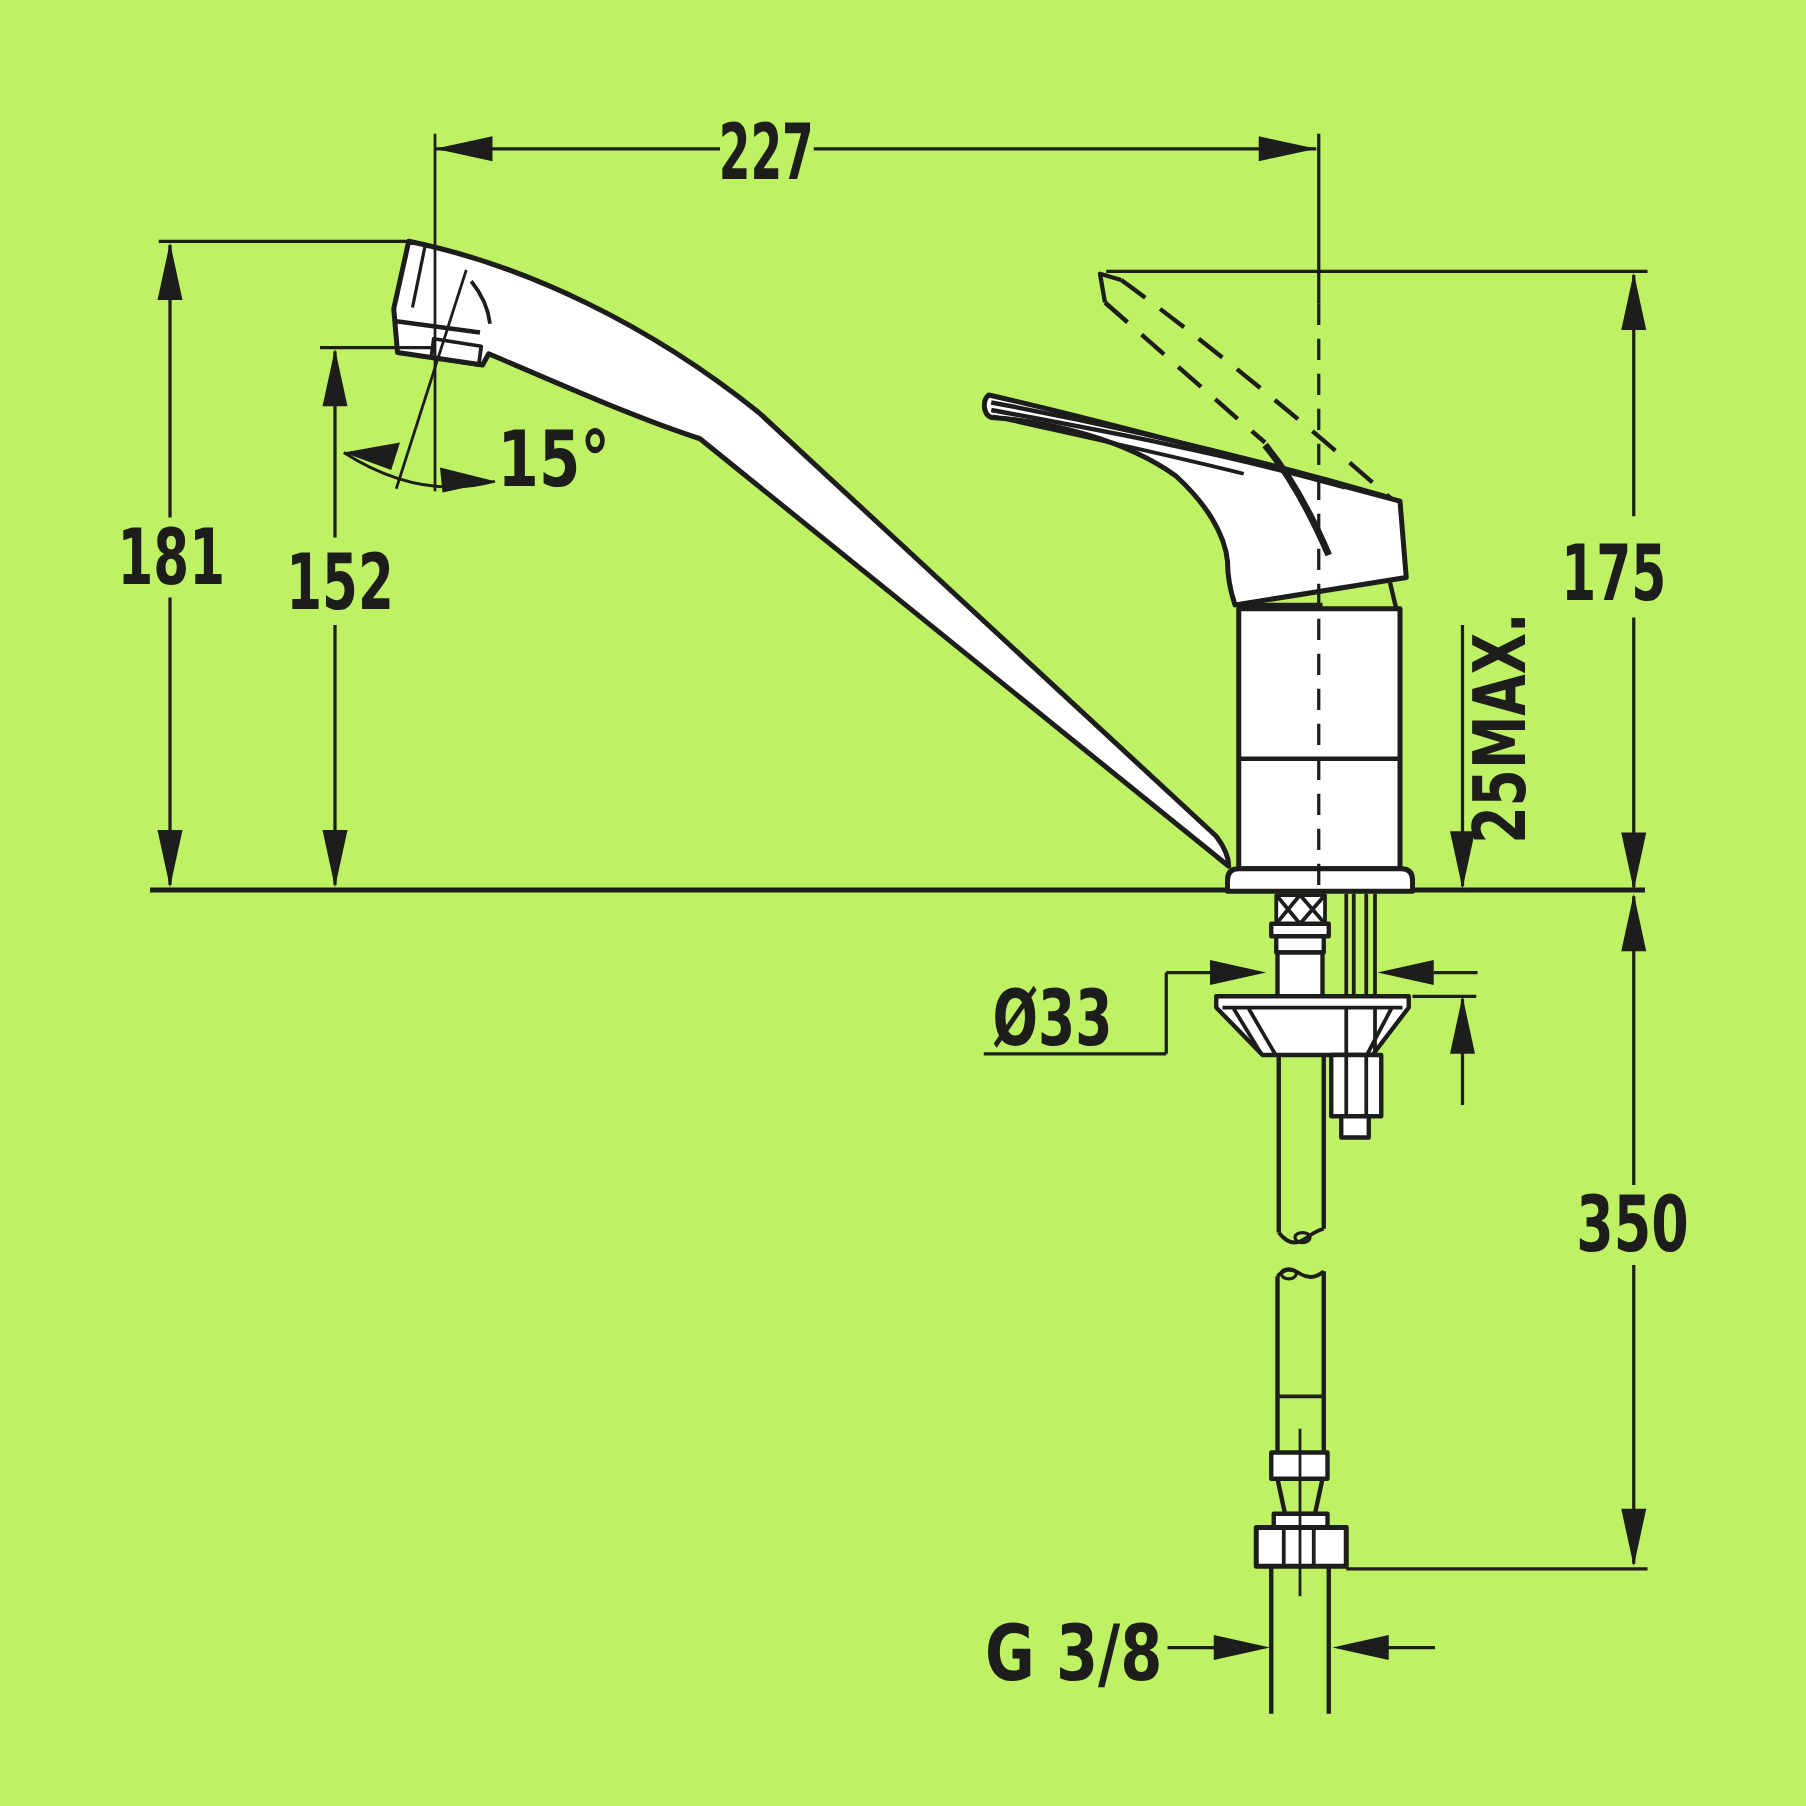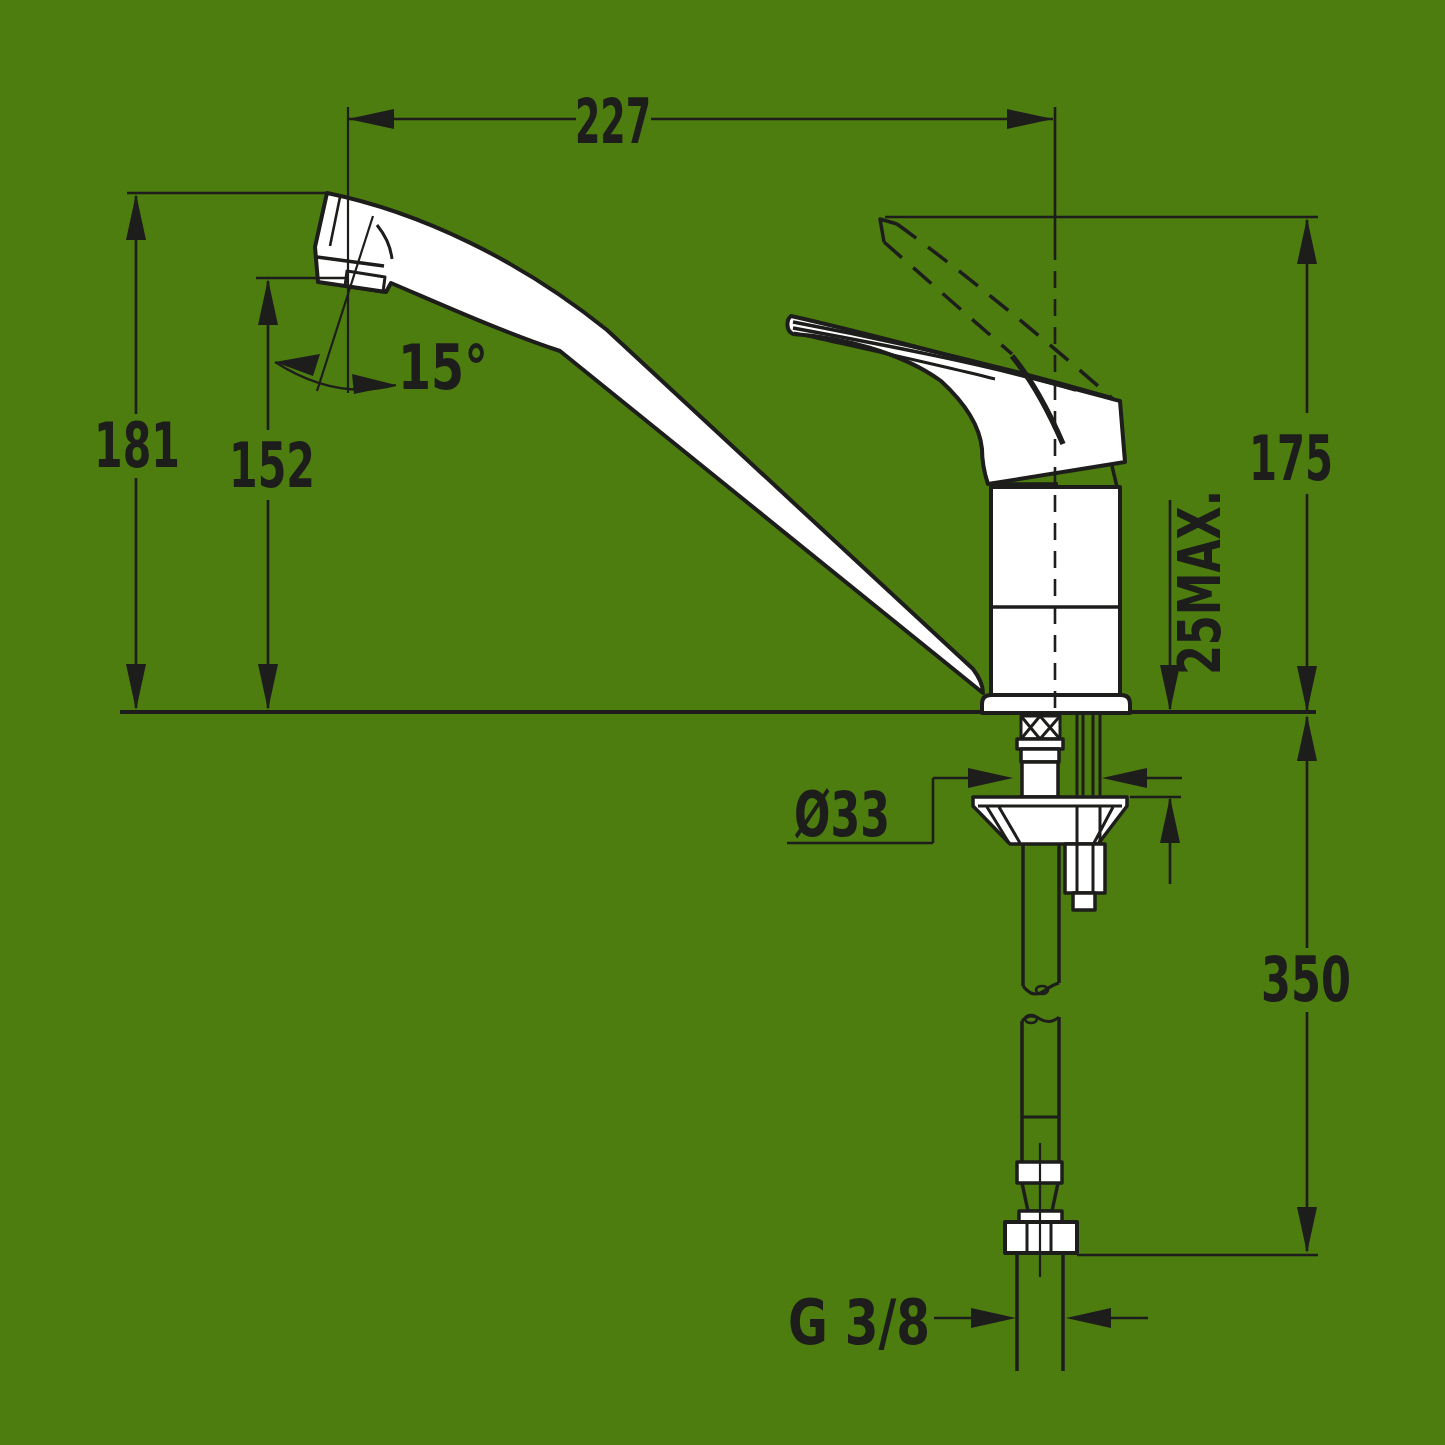--- a/index.html
+++ b/index.html
@@ -1,17 +1,17 @@
 <!DOCTYPE html>
 <html style="--ink: #1d1d1b;"><head>
 <meta charset="utf-8">
 <style>
   :root { --ink: #1d1d1b; }
   html, body { margin: 0; padding: 0; background: #fff; }
-  .stage { position: relative; width: 1445px; height: 1445px; background: #4d7c0f; overflow: hidden; }
+  .stage { position: relative; width: 1445px; height: 1445px; background: #bef264; overflow: hidden; }
   svg { display: block; }
   .ln   { stroke: var(--ink); fill: none; stroke-linecap: butt; stroke-linejoin: round; }
   .w2   { stroke-width: 2.2; }
   .w25  { stroke-width: 2.6; }
   .w3   { stroke-width: 3; }
   .w35  { stroke-width: 3.5; }
   .w4   { stroke-width: 4; }
   .w5   { stroke-width: 5.5; }
   .fillw { fill: #ffffff; }
   .arrow { fill: var(--ink); stroke: none; }

